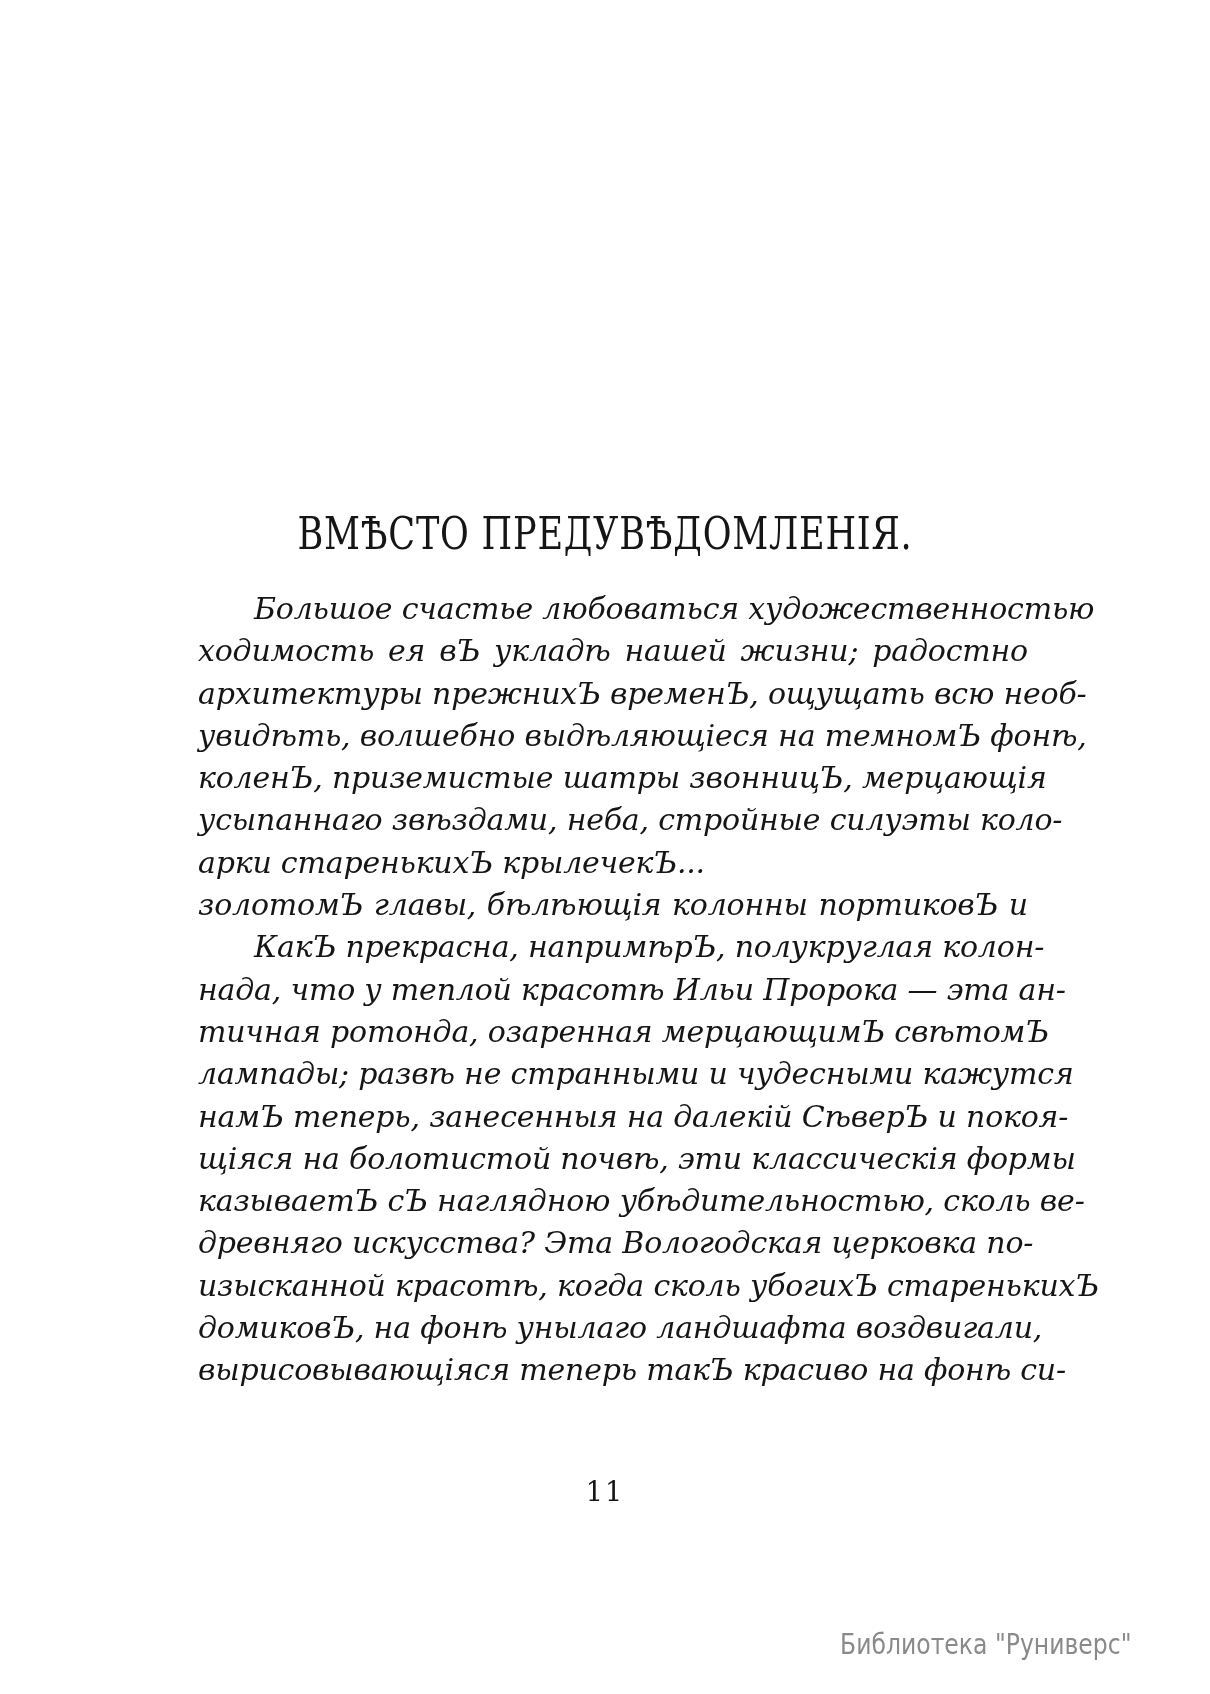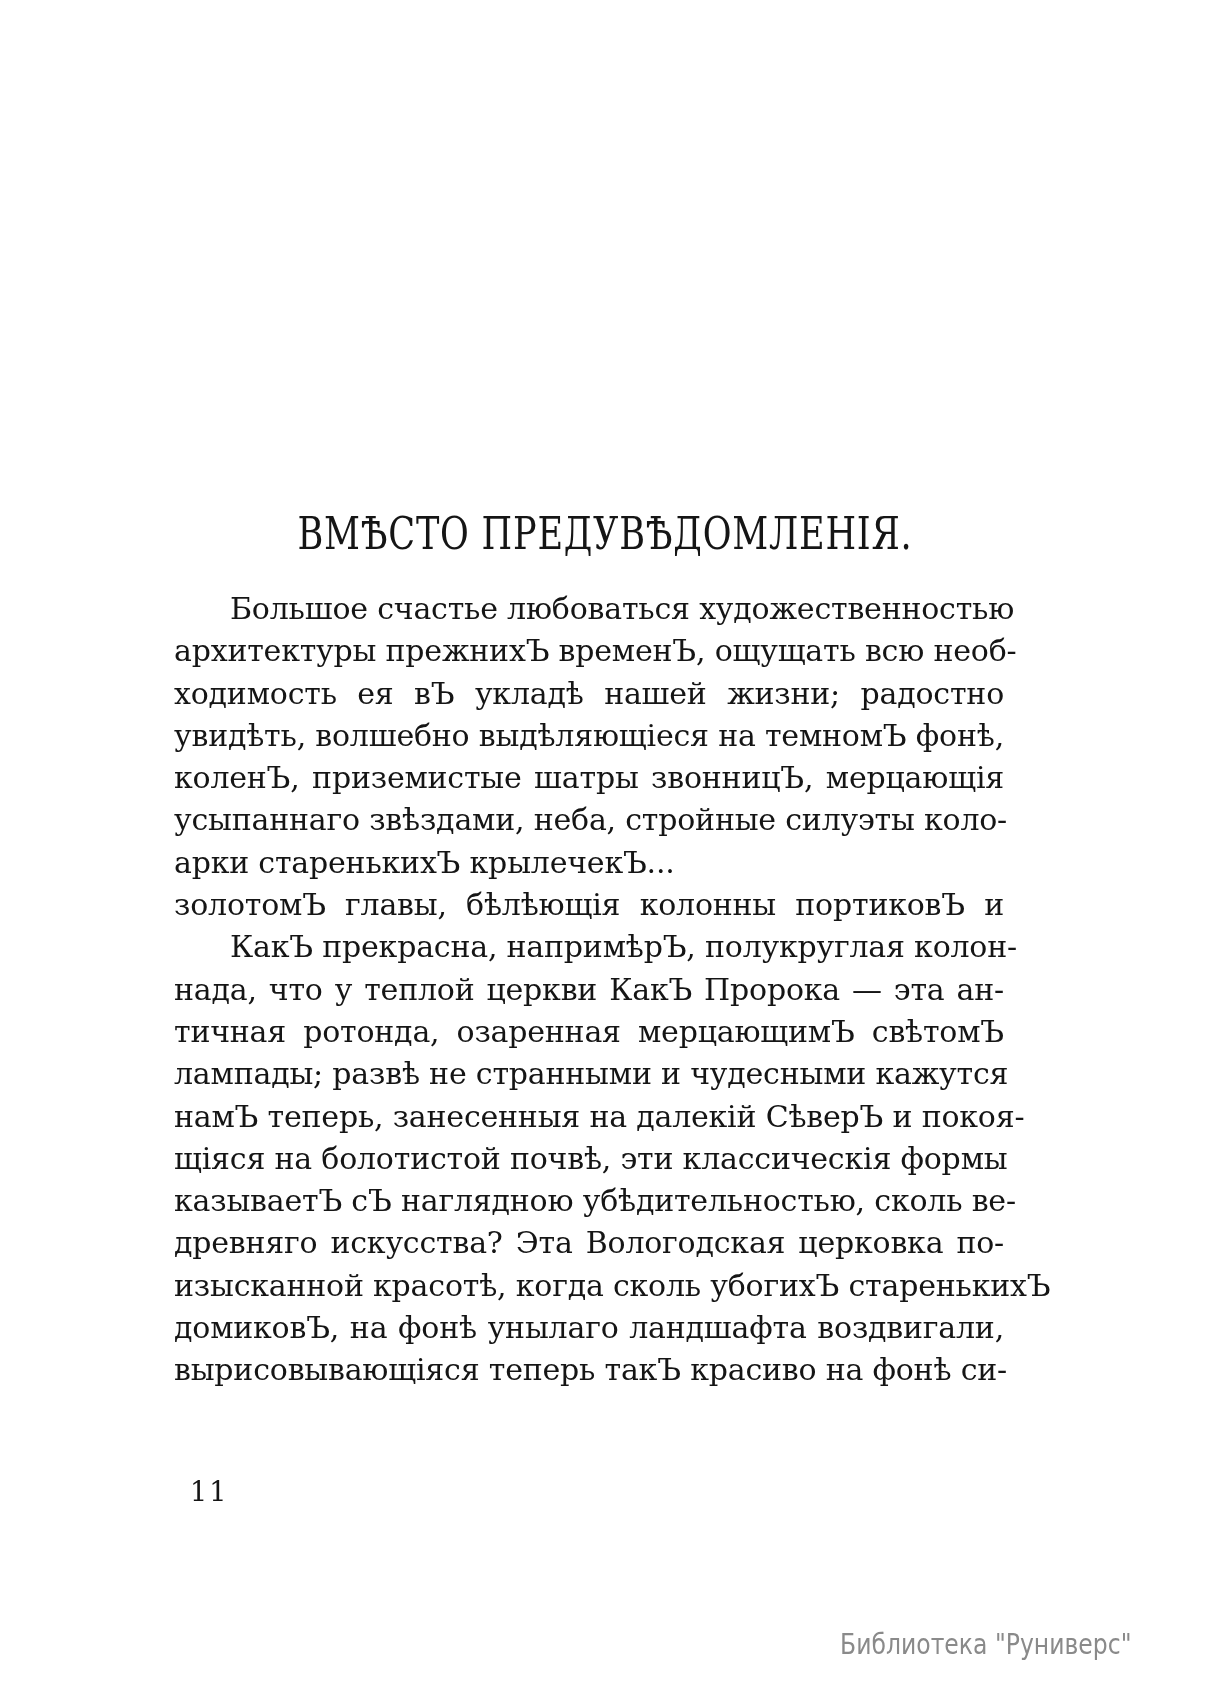--- a/index.html
+++ b/index.html
@@ -24,23 +24,24 @@
     text-align: center;
     font-size: 45px;
     line-height: 48px;
     letter-spacing: 1px;
     white-space: nowrap;
     transform: scaleX(0.78);
     transform-origin: 50% 50%;
   }
   .text-col {
     position: absolute;
-    left: 174px;
+    left: 198px;
     top: 588px;
     width: 830px;
+    font-style: italic;
   }
   .line {
     font-size: 30px;
     line-height: 42.3px;
     height: 42.3px;
     letter-spacing: -0.2px;
     white-space: nowrap;
     text-align: justify;
     text-align-last: justify;
   }
@@ -49,20 +50,21 @@
   }
   .line.para-end {
     text-align: left;
     text-align-last: left;
   }
   .page-number {
     position: absolute;
     left: 190px;
     top: 1476px;
     width: 830px;
+    text-align: center;
     font-size: 27px;
     letter-spacing: 2px;
   }
   .watermark {
     position: absolute;
     left: 840px;
     top: 1628px;
     font-family: "DejaVu Sans", "Liberation Sans", sans-serif;
     font-size: 28px;
     white-space: nowrap;
@@ -73,30 +75,30 @@
 </head>
 <body>
 
 <div class="page">
 
   <div class="chapter-title">ВМѢСТО ПРЕДУВѢДОМЛЕНІЯ.</div>
 
   <div class="text-col">
 
     <div class="line indent">Большое счастье любоваться художественностью</div>
+    <div class="line">ходимость ея вЪ укладѣ нашей жизни; радостно</div>
     <div class="line">архитектуры прежнихЪ временЪ, ощущать всю необ-</div>
-    <div class="line">ходимость ея вЪ укладѣ нашей жизни; радостно</div>
     <div class="line">увидѣть, волшебно выдѣляющіеся на темномЪ фонѣ,</div>
     <div class="line">коленЪ, приземистые шатры звонницЪ, мерцающія</div>
     <div class="line">усыпаннаго звѣздами, неба, стройные силуэты коло-</div>
     <div class="line para-end">арки старенькихЪ крылечекЪ...</div>
     <div class="line">золотомЪ главы, бѣлѣющія колонны портиковЪ и</div>
 
     <div class="line indent">КакЪ прекрасна, напримѣрЪ, полукруглая колон-</div>
-    <div class="line">нада, что у теплой церкви КакЪ Пророка — эта ан-</div>
+    <div class="line">нада, что у теплой красотѣ Ильи Пророка — эта ан-</div>
     <div class="line">тичная ротонда, озаренная мерцающимЪ свѣтомЪ</div>
     <div class="line">лампады; развѣ не странными и чудесными кажутся</div>
     <div class="line">намЪ теперь, занесенныя на далекій СѣверЪ и покоя-</div>
     <div class="line">щіяся на болотистой почвѣ, эти классическія формы</div>
     <div class="line">казываетЪ сЪ наглядною убѣдительностью, сколь ве-</div>
     <div class="line">древняго искусства? Эта Вологодская церковка по-</div>
     <div class="line">изысканной красотѣ, когда сколь убогихЪ старенькихЪ</div>
     <div class="line">домиковЪ, на фонѣ унылаго ландшафта воздвигали,</div>
     <div class="line">вырисовывающіяся теперь такЪ красиво на фонѣ си-</div>
   </div>

